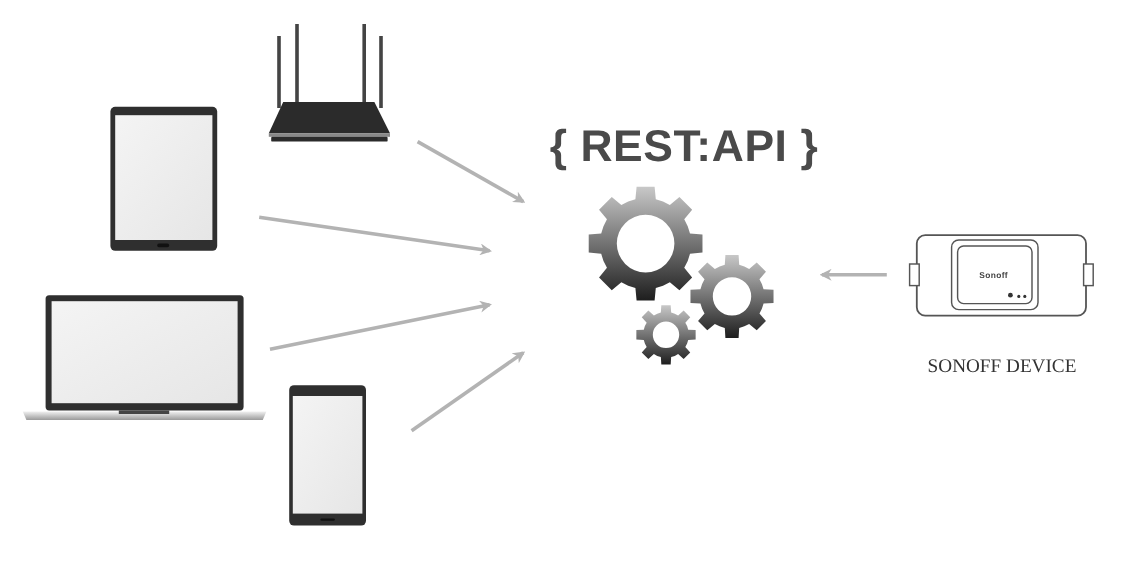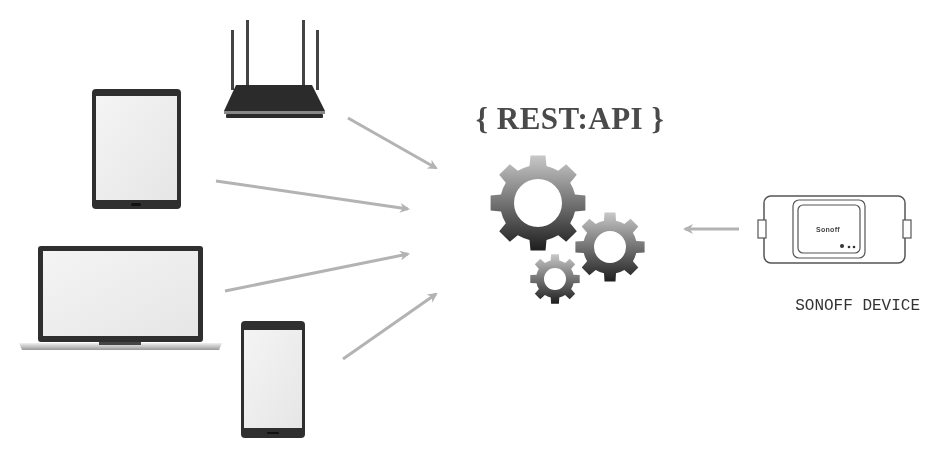--- a/index.html
+++ b/index.html
@@ -1,19 +1,19 @@
 <!DOCTYPE html>
 <html><head>
 <meta charset="utf-8">
 <style>
   html, body { margin:0; padding:0; background:#ffffff; }
   body { width:945px; height:471px; position:relative; overflow:hidden; font-family:"Liberation Sans", sans-serif; }
   svg.canvas { position:absolute; left:0; top:0; }
-  .title { position:absolute; left:450px; top:101px; width:240px; text-align:center; font-family:Liberation Serif, serif; font-weight:bold; font-size:31px; color:#4a4a4a; letter-spacing:0.5px; }
-  .device-label { position:absolute; left:750px; top:297px; width:170px; text-align:right; font-family:Liberation Mono, monospace; font-size:16px; color:#333; }
+  .title { position:absolute; left:450px; top:101px; width:240px; text-align:center; font-family:Liberation Sans, sans-serif; font-weight:bold; font-size:37px; color:#4a4a4a; letter-spacing:0.5px; }
+  .device-label { position:absolute; left:750px; top:297px; width:170px; text-align:center; font-family:Liberation Serif, serif; font-size:16px; color:#333; }
   .brand { font-family:"Liberation Sans", sans-serif; font-size:7px; font-weight:bold; fill:#444; letter-spacing:0.3px; }
 </style>
 </head>
 <body>
 
 <svg class="canvas" width="945" height="471" viewBox="0 0 945 471">
   <defs>
     <linearGradient id="gearGrad" x1="0" y1="0" x2="0" y2="1">
       <stop offset="0" stop-color="#c8c8c8"></stop>
       <stop offset="1" stop-color="#1e1e1e"></stop>

